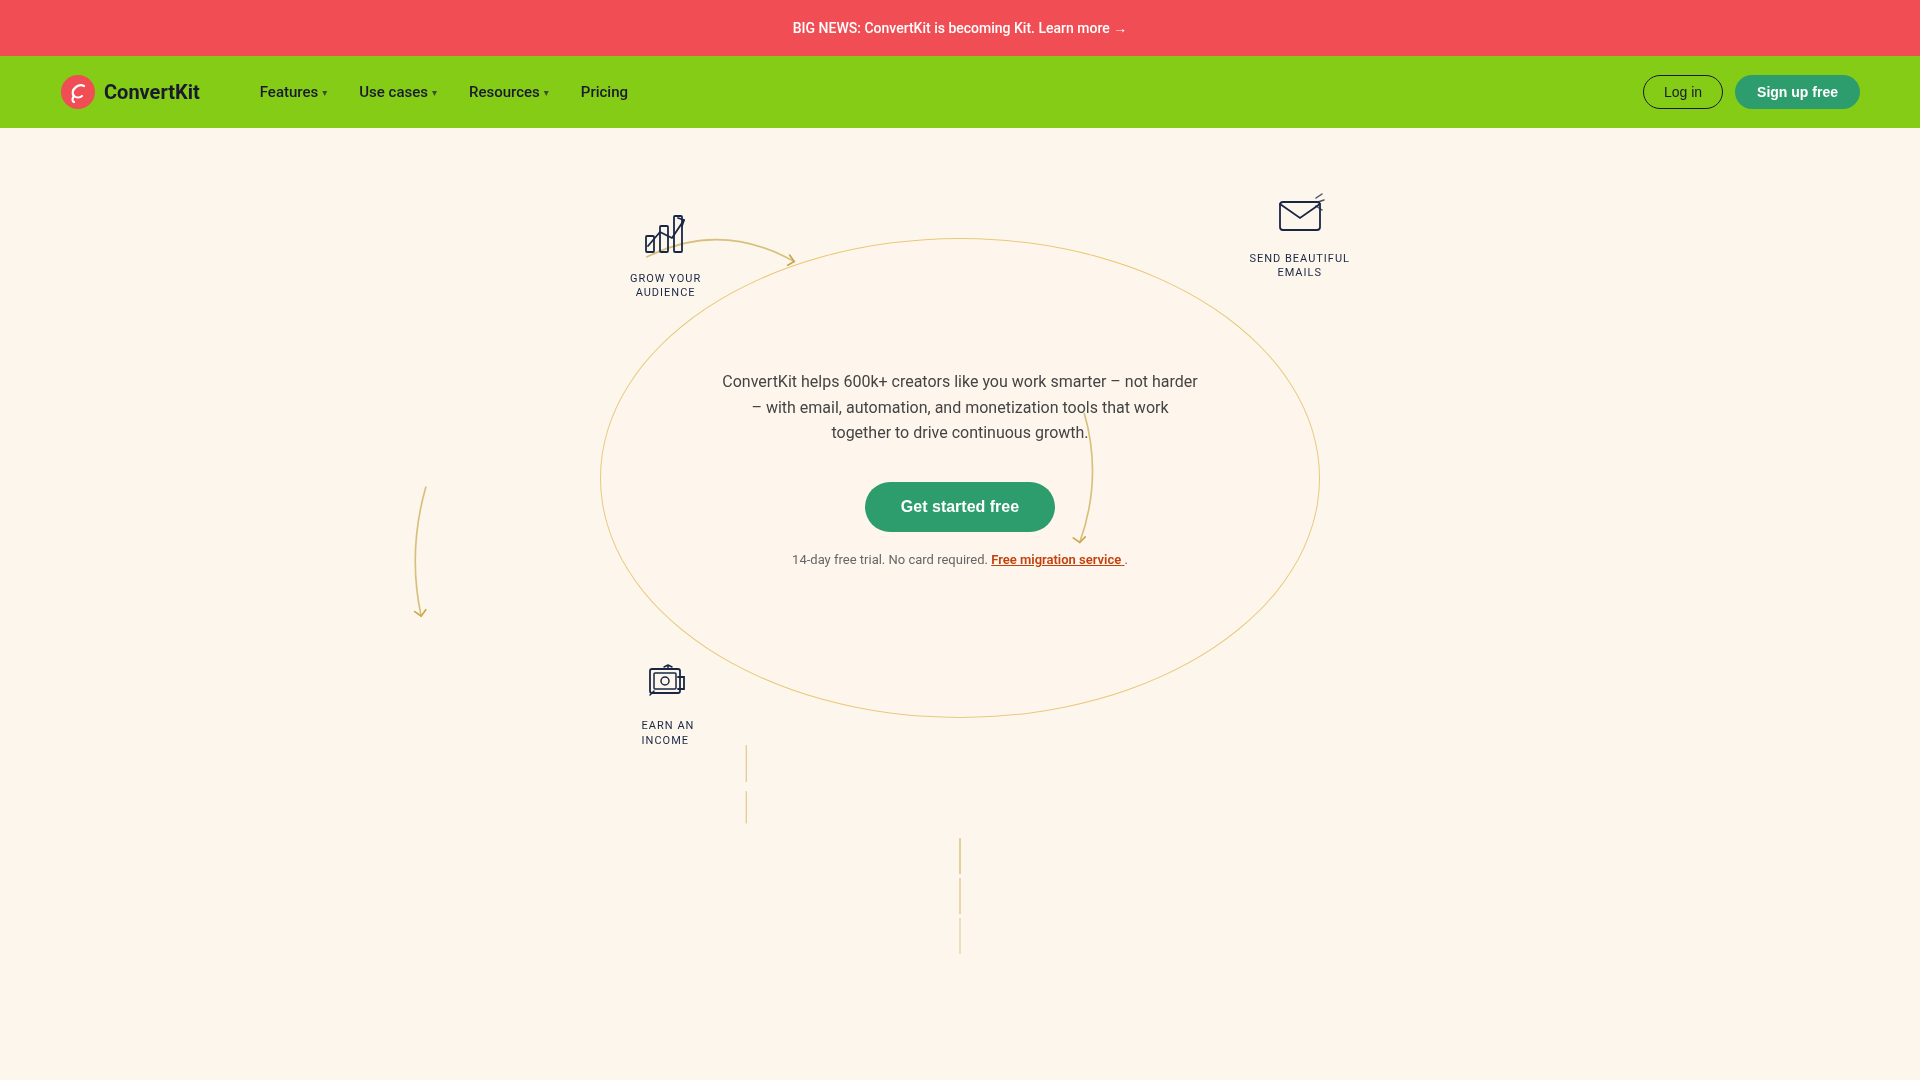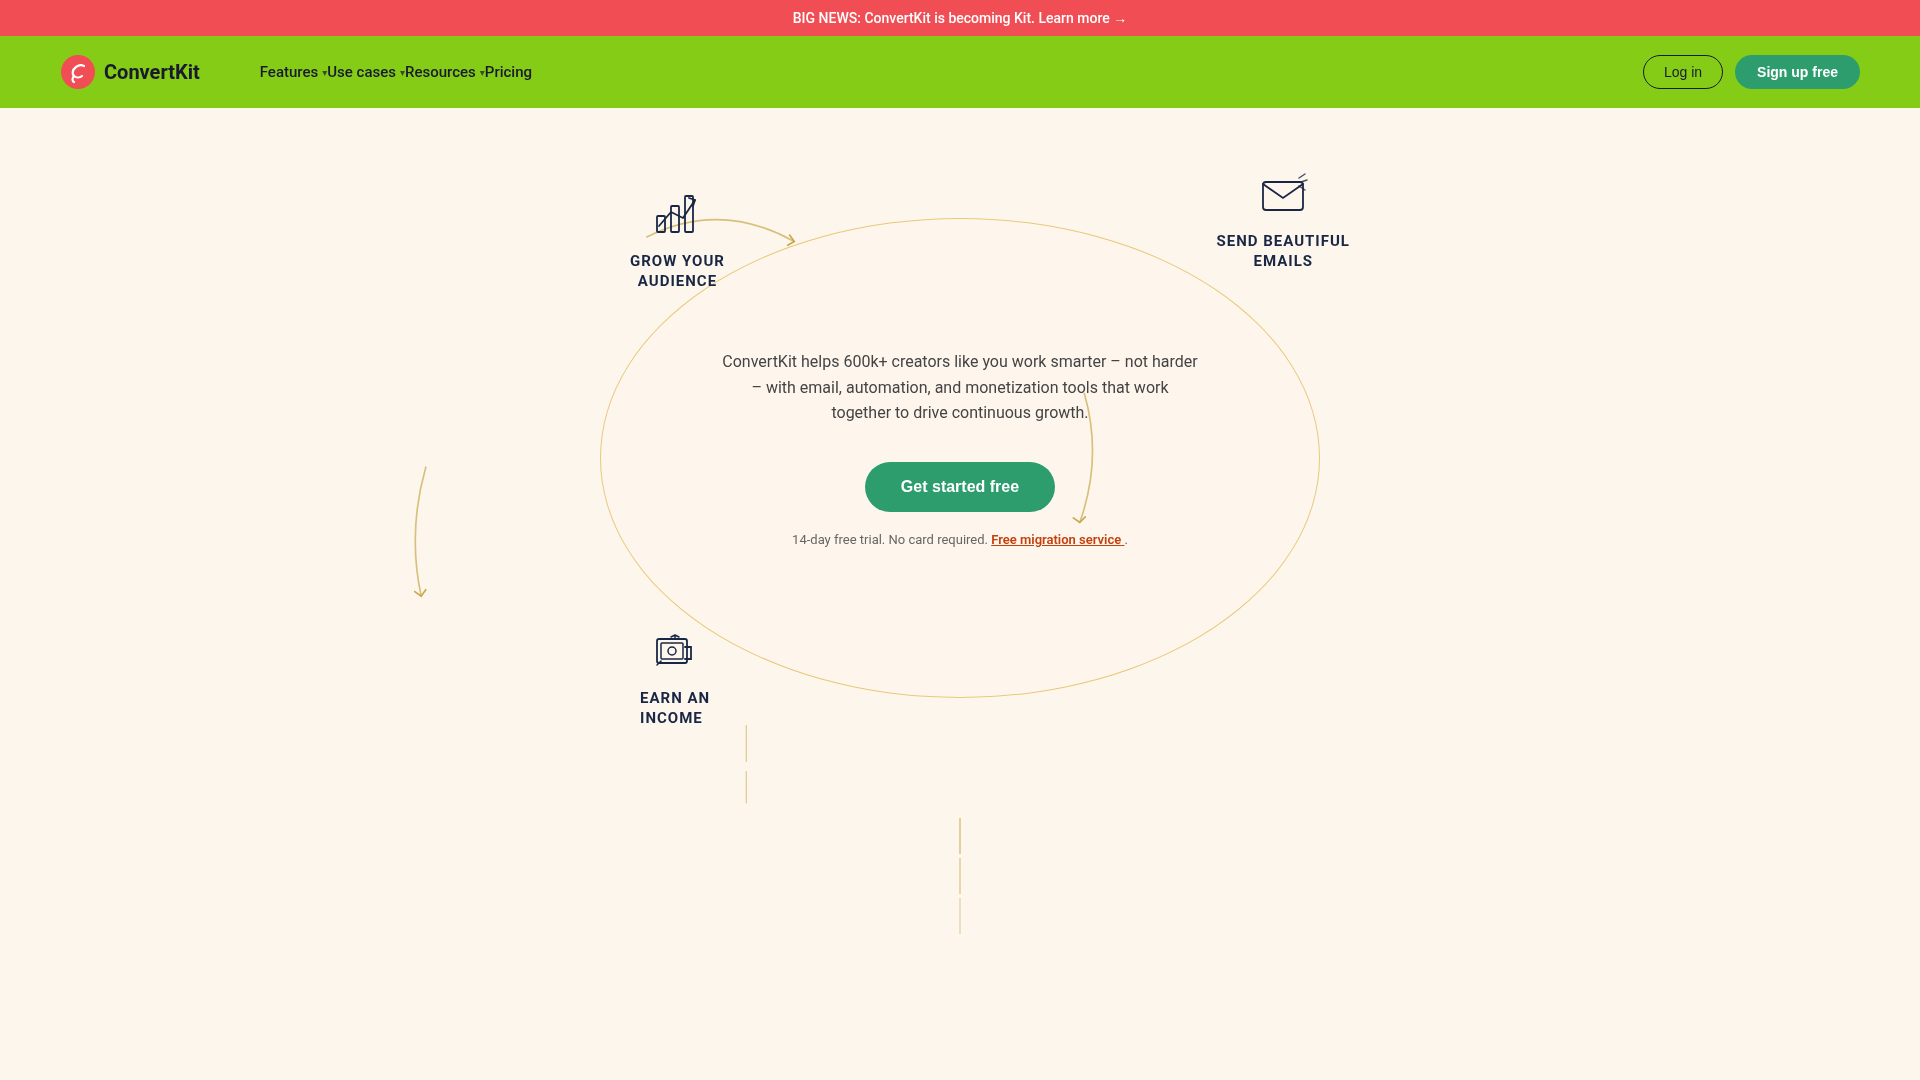--- a/index.html
+++ b/index.html
@@ -8,21 +8,21 @@
       background-color: #fdf6ed;
       min-height: 1080px;
       overflow-x: hidden;
     }
 
     
     .top-banner {
       background-color: #f04d54;
       color: white;
       text-align: center;
-      padding: 10px 20px;
+      padding: 20px 20px;
       font-size: 14px;
       font-weight: 500;
     }
     .top-banner a {
       color: white;
       text-decoration: none;
     }
 
     
     .navbar {
@@ -44,20 +44,21 @@
       height: 36px;
     }
     .logo-text {
       font-size: 20px;
       font-weight: 700;
       color: #1a1a2e;
     }
     .nav-links {
       display: flex;
       align-items: flex-end;
+      gap: 32px;
       list-style: none;
       flex: 1;
     }
     .nav-links li a {
       text-decoration: none;
       color: #1a1a2e;
       font-size: 15px;
       font-weight: 500;
       display: flex;
       align-items: center;
@@ -178,22 +179,22 @@
     .feature-icon {
       position: absolute;
       z-index: 2;
       text-align: center;
       display: flex;
       flex-direction: column;
       align-items: center;
       gap: 8px;
     }
     .feature-icon .label {
-      font-size: 15px;
-      font-weight: 700;
+      font-size: 11px;
+      font-weight: 400;
       letter-spacing: 1px;
       color: #1a2744;
       text-transform: uppercase;
       line-height: 1.3;
     }
 
     .feat-grow {
       left: calc(50% - 330px);
       top: 80px;
     }

